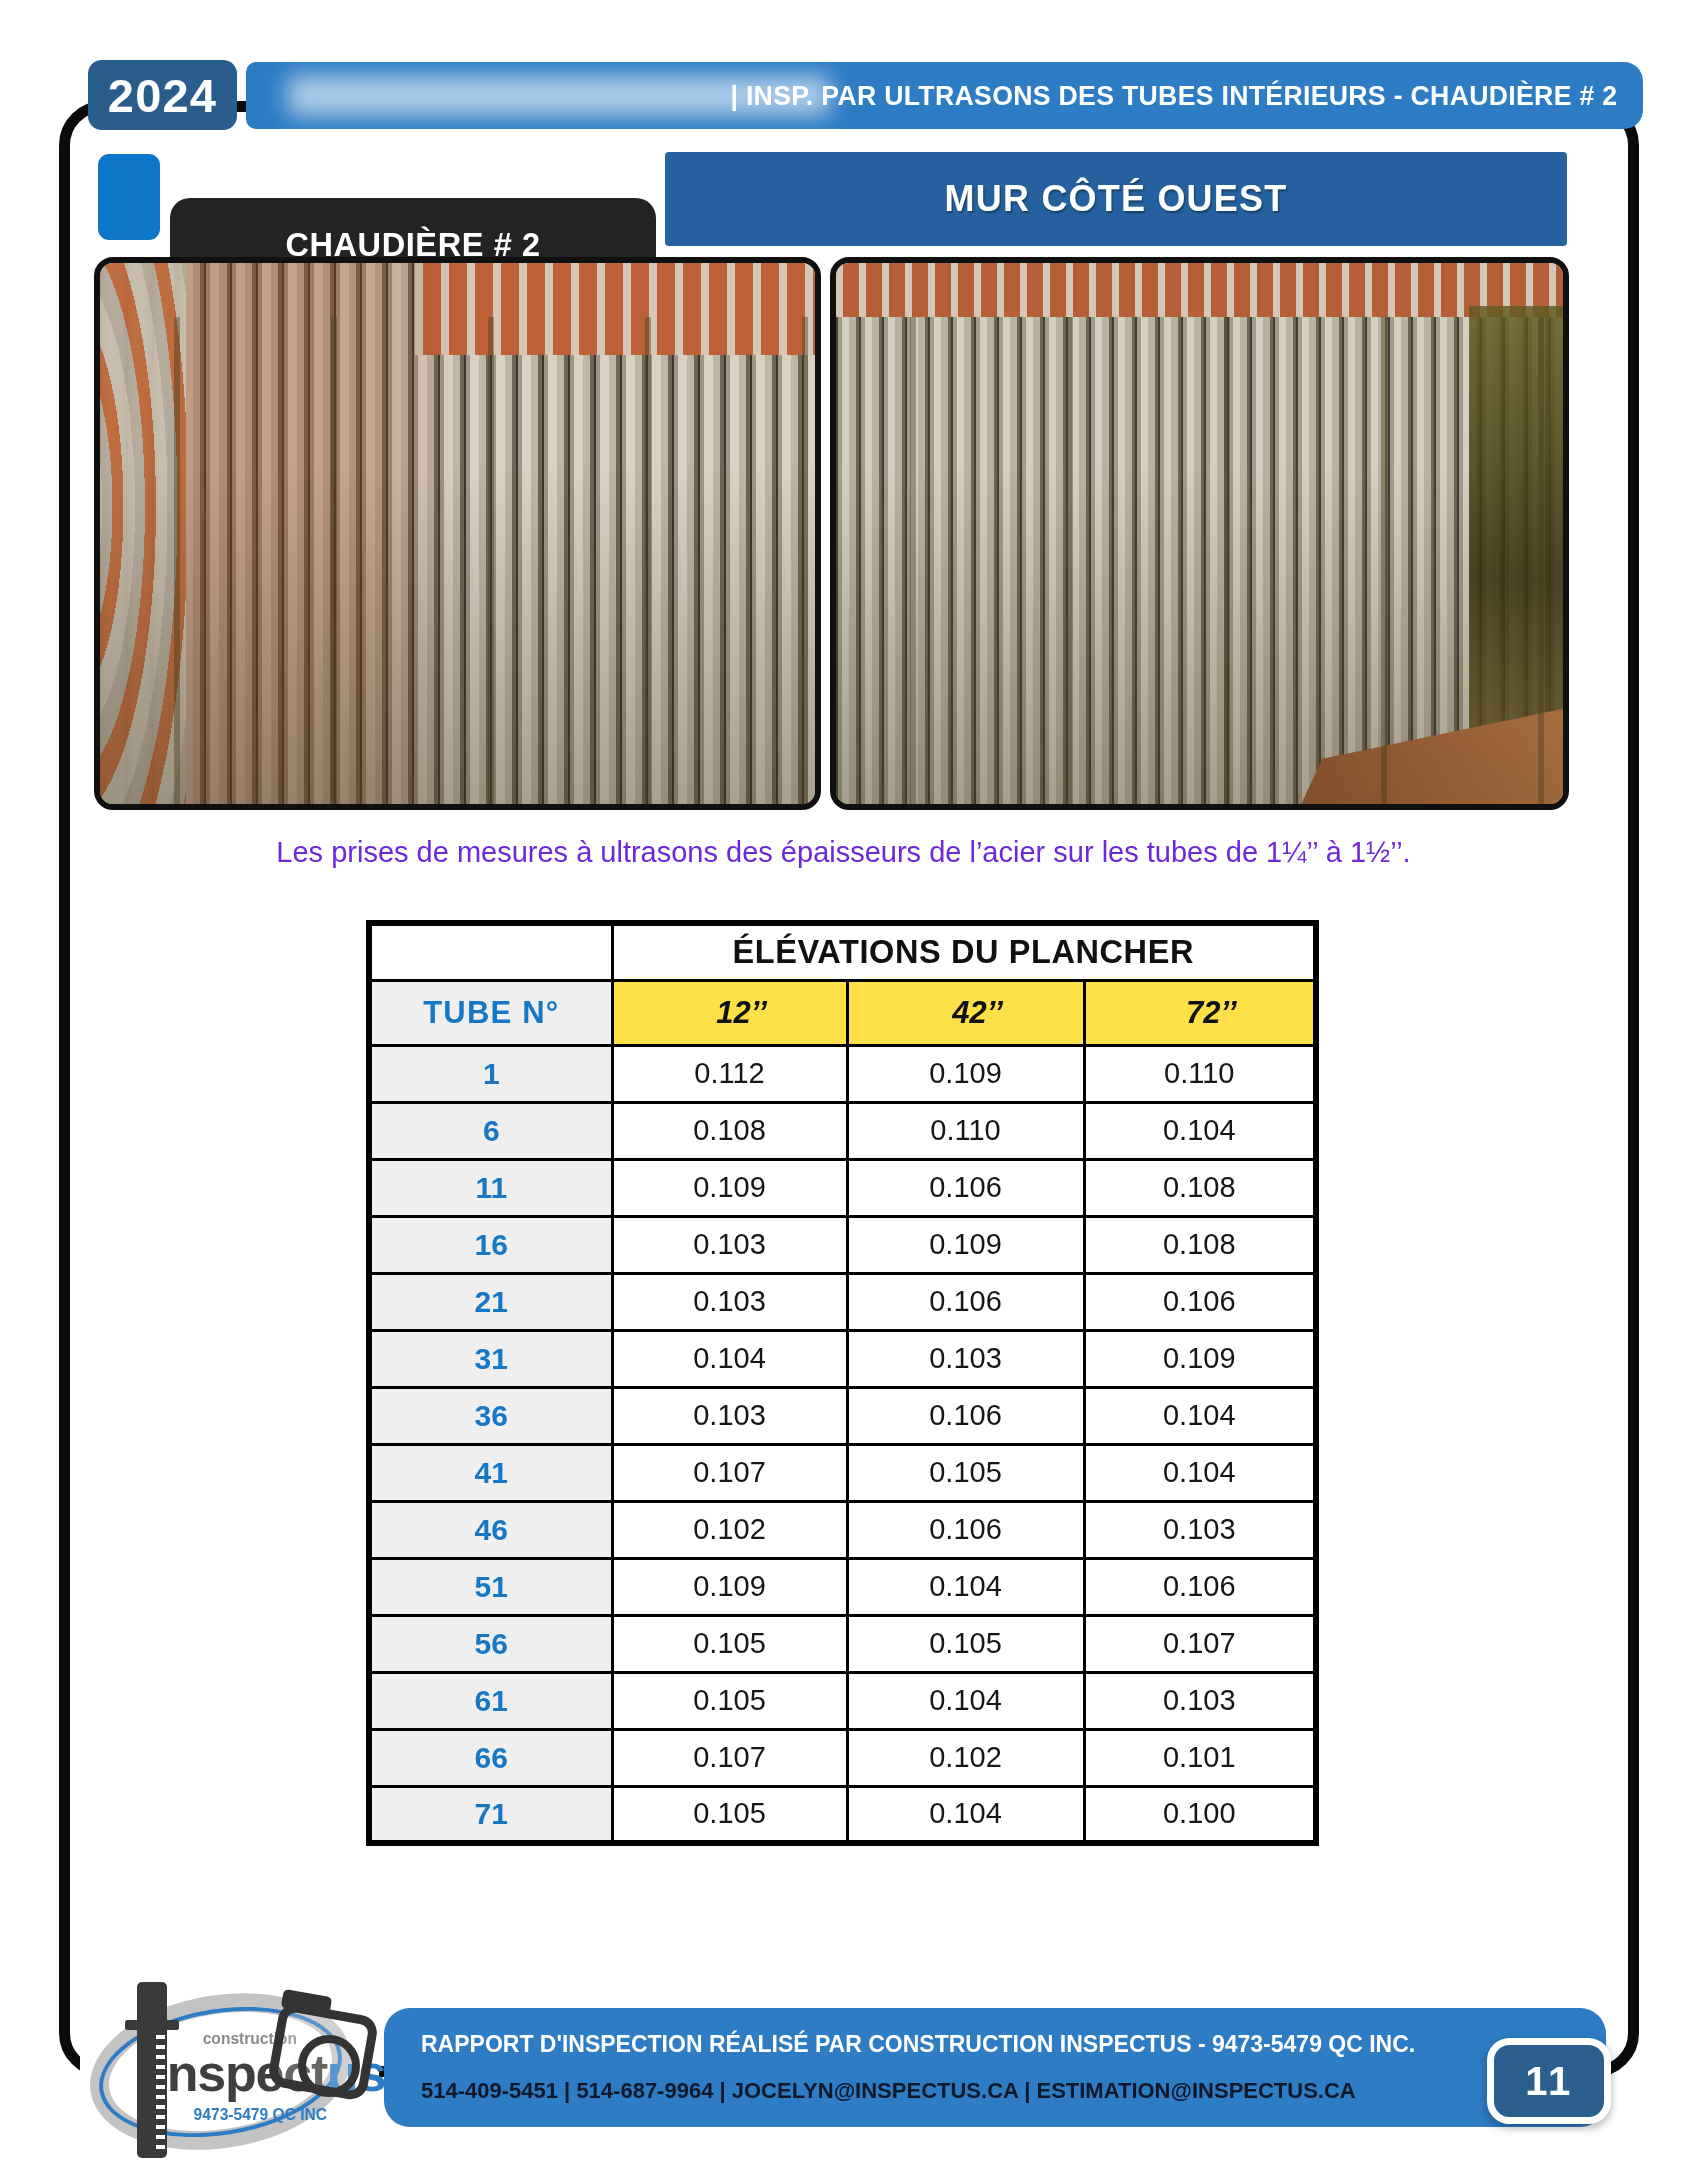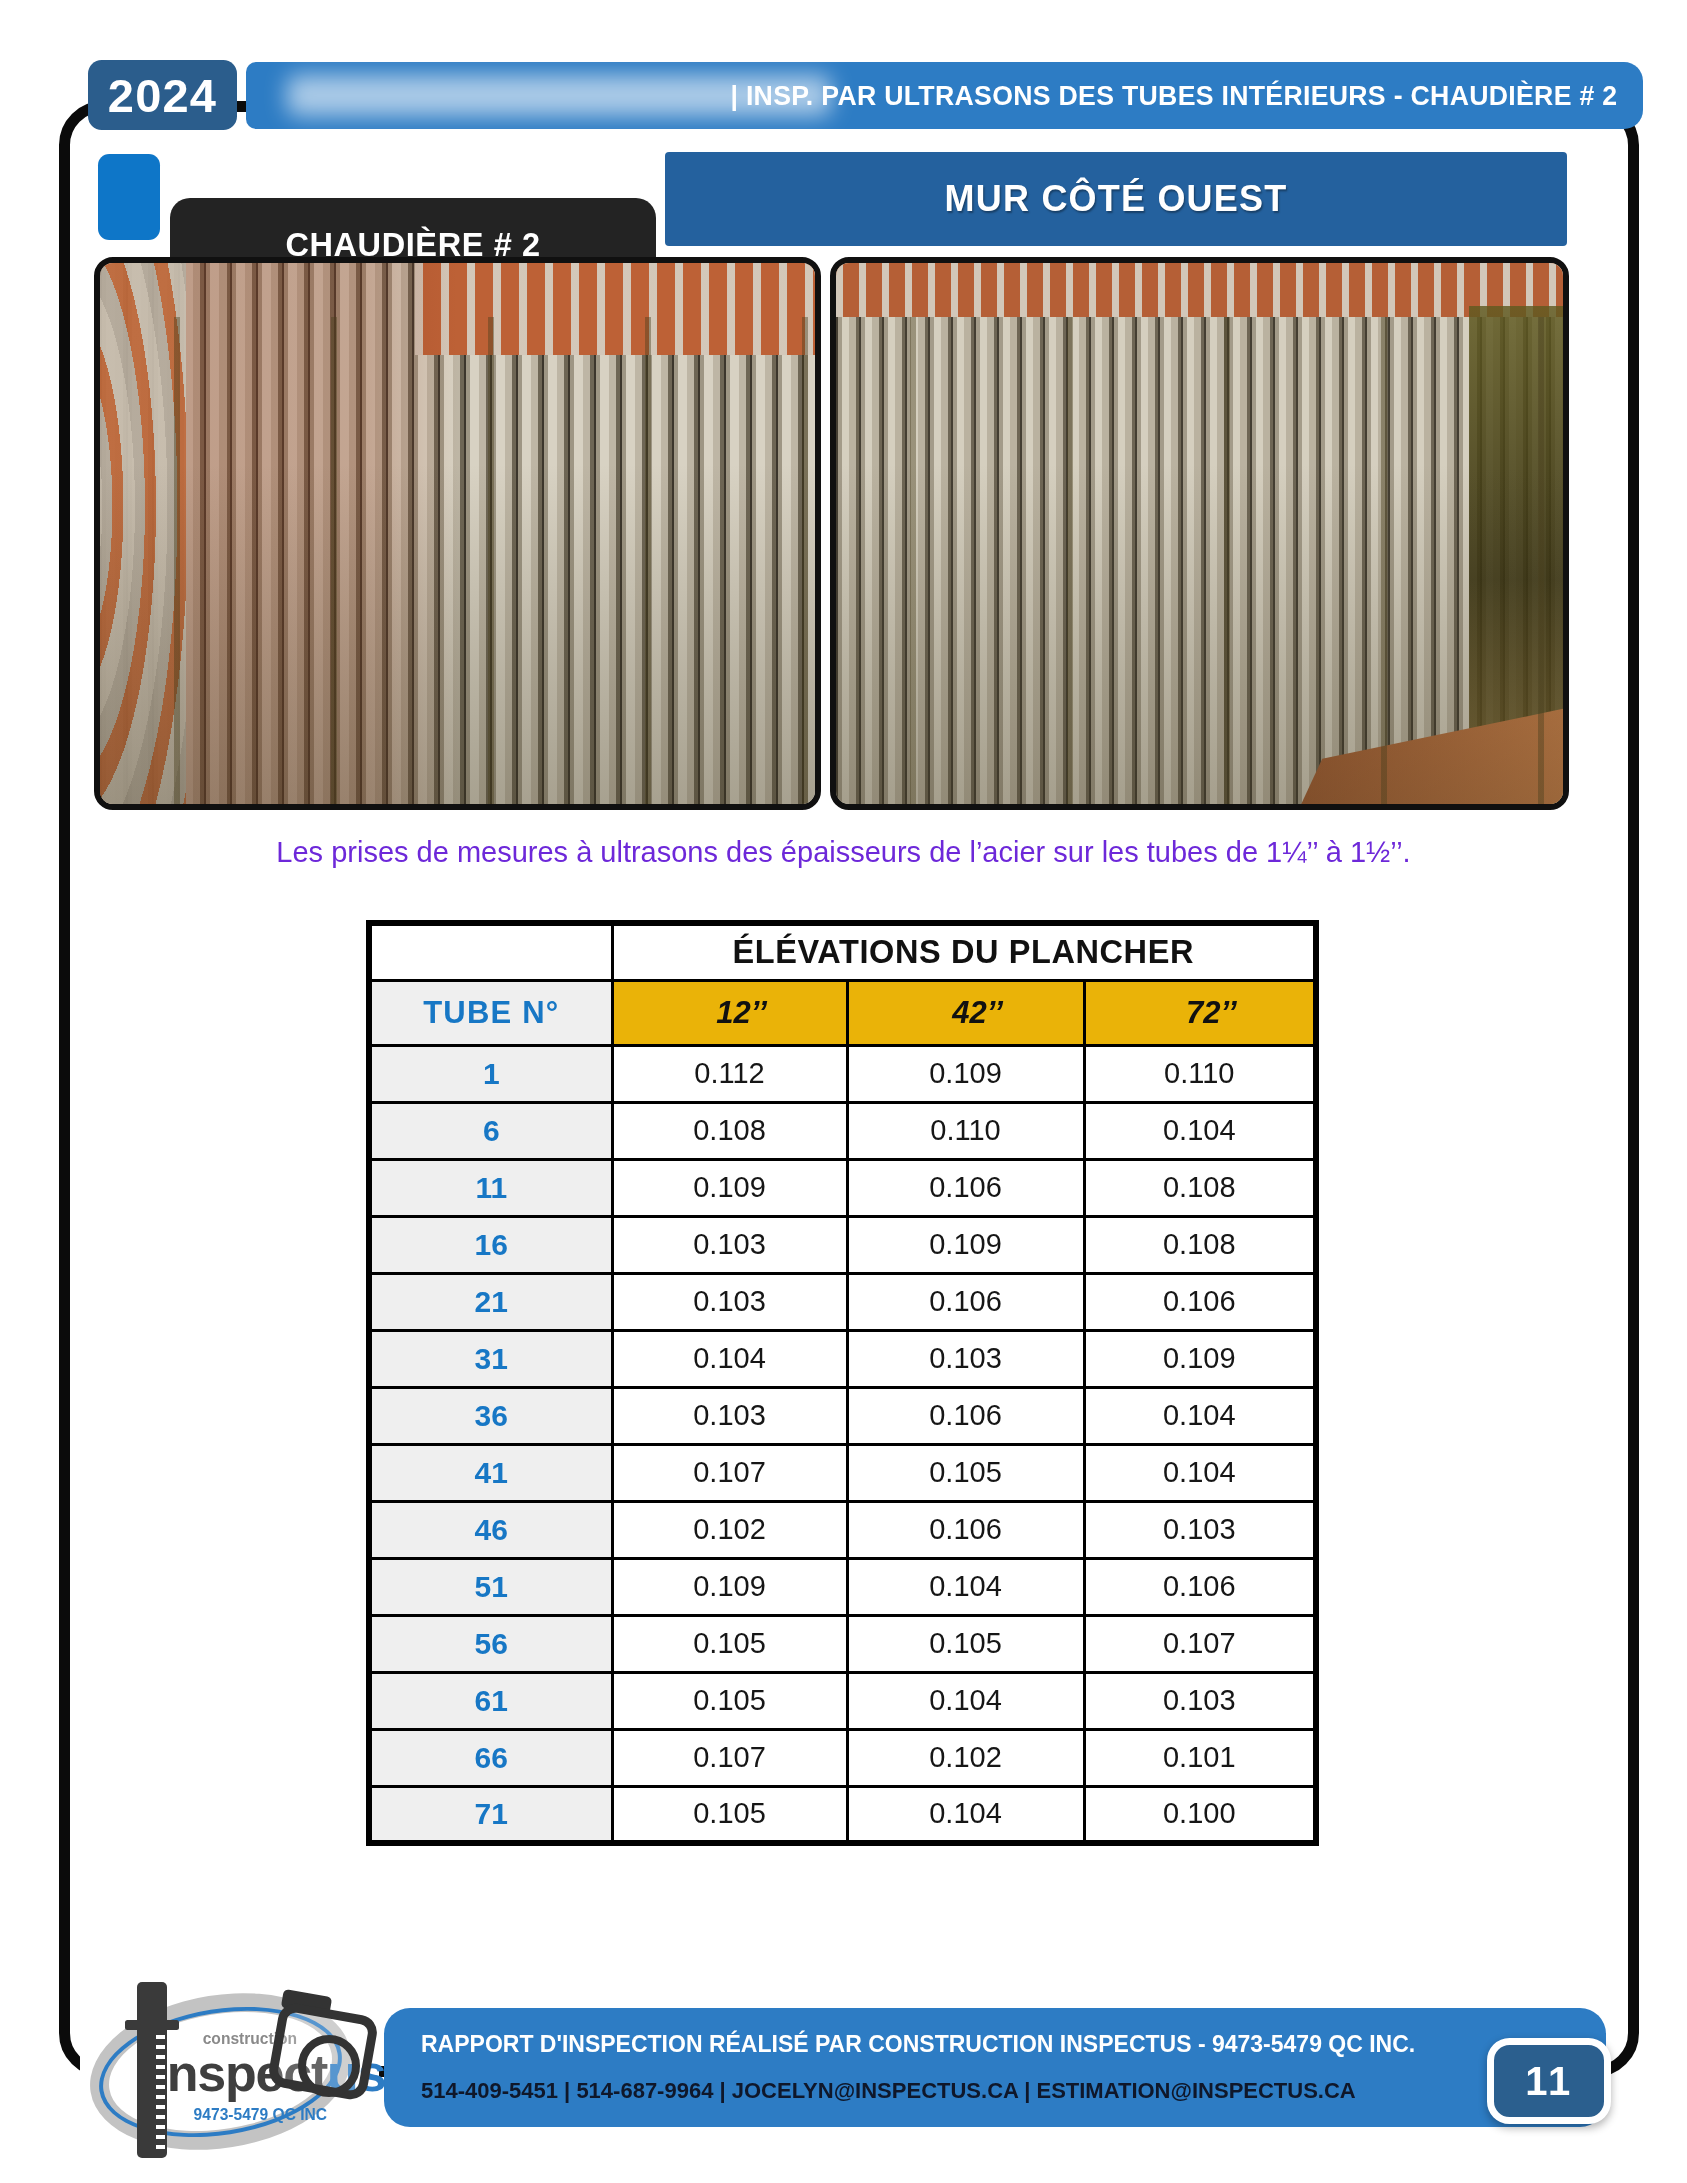--- a/index.html
+++ b/index.html
@@ -138,21 +138,21 @@
   .group-header {
     height:57px; font-size:32.5px; font-weight:800; color:#111;
     letter-spacing:0.6px; background:#fff;
   }
   .empty-cell { background:#fff; }
   .tube-head {
     height:65px; background:#efefef; color:#1777c5;
     font-size:31px; font-weight:800; letter-spacing:1.2px;
   }
   .elev-head {
-    height:65px; background:#eab308; color:#111;
+    height:65px; background:#fde047; color:#111;
     font-size:31px; font-weight:800; font-style:italic;padding-left:24px;
   }
   .tube-cell {
     height:57px; background:#efefef; color:#1777c5;
     font-size:30px; font-weight:800;
   }
   .val-cell { height:57px; background:#fff; color:#161616; font-size:29px; }
 
   
   .footer-box {

